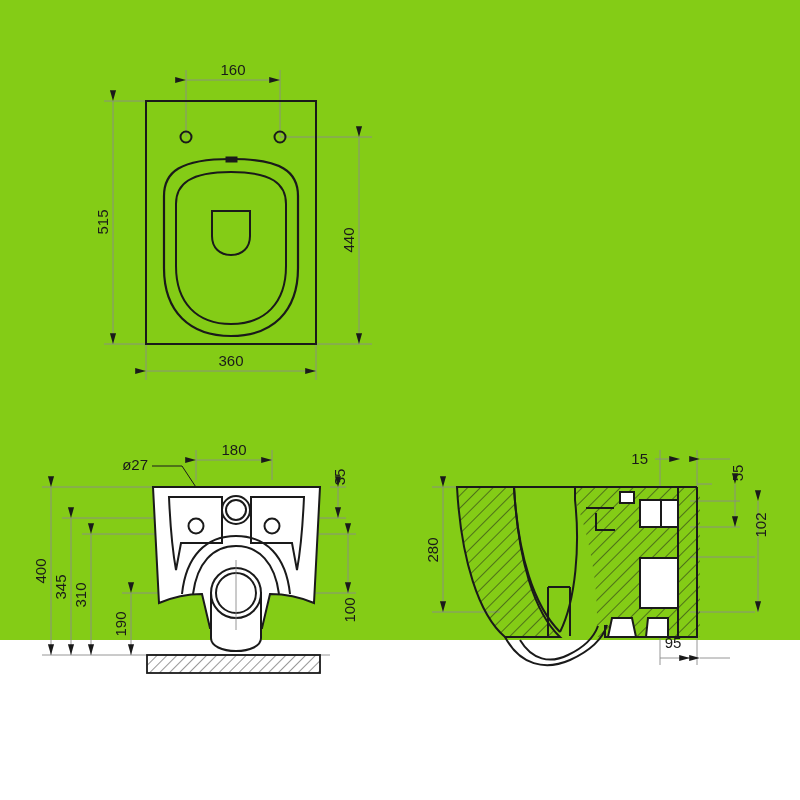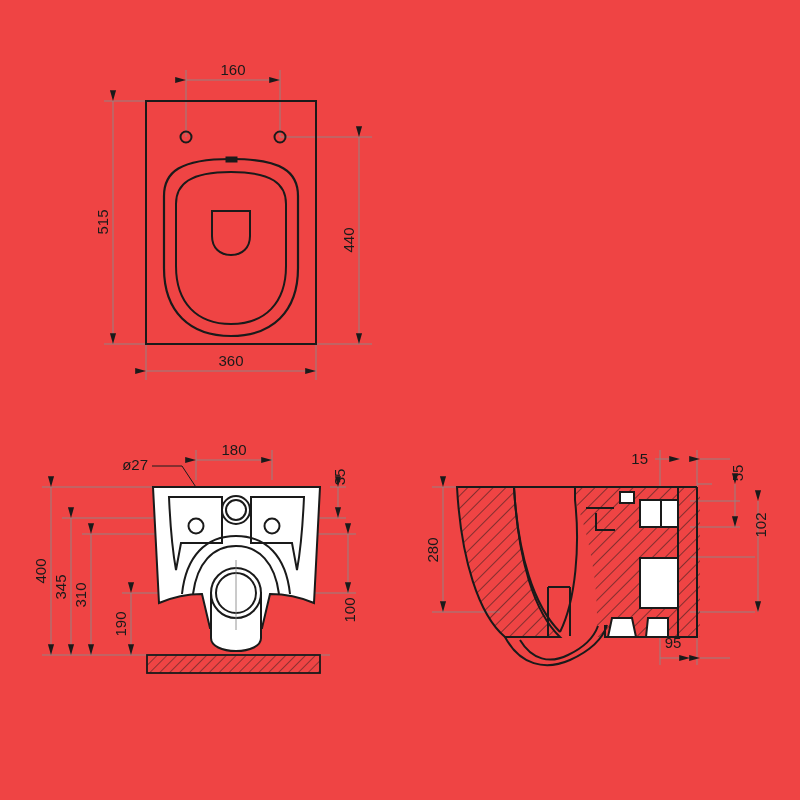--- a/index.html
+++ b/index.html
@@ -2,21 +2,21 @@
 <html><head>
 <meta charset="utf-8">
 <title>Wall Hung WC Technical Drawing</title>
 <style>
   html,body{margin:0;padding:0;background:#ffffff;}
   body{
     width:800px;height:800px;overflow:hidden;
     font-family:"Liberation Sans", sans-serif;
     color:#1a1a1a;
   }
-  #sheet{position:relative;width:800px;height:800px;background:#ef4444;}
+  #sheet{position:relative;width:800px;height:640px;background:#84cc16;}
   svg{display:block;}
   text{font-family:"Liberation Sans", sans-serif;fill:#1a1a1a;}
 </style>
 </head>
 <body>
 
 <div id="sheet">
 <svg width="800" height="800" viewBox="0 0 800 800" xmlns="http://www.w3.org/2000/svg">
 
   <defs>

